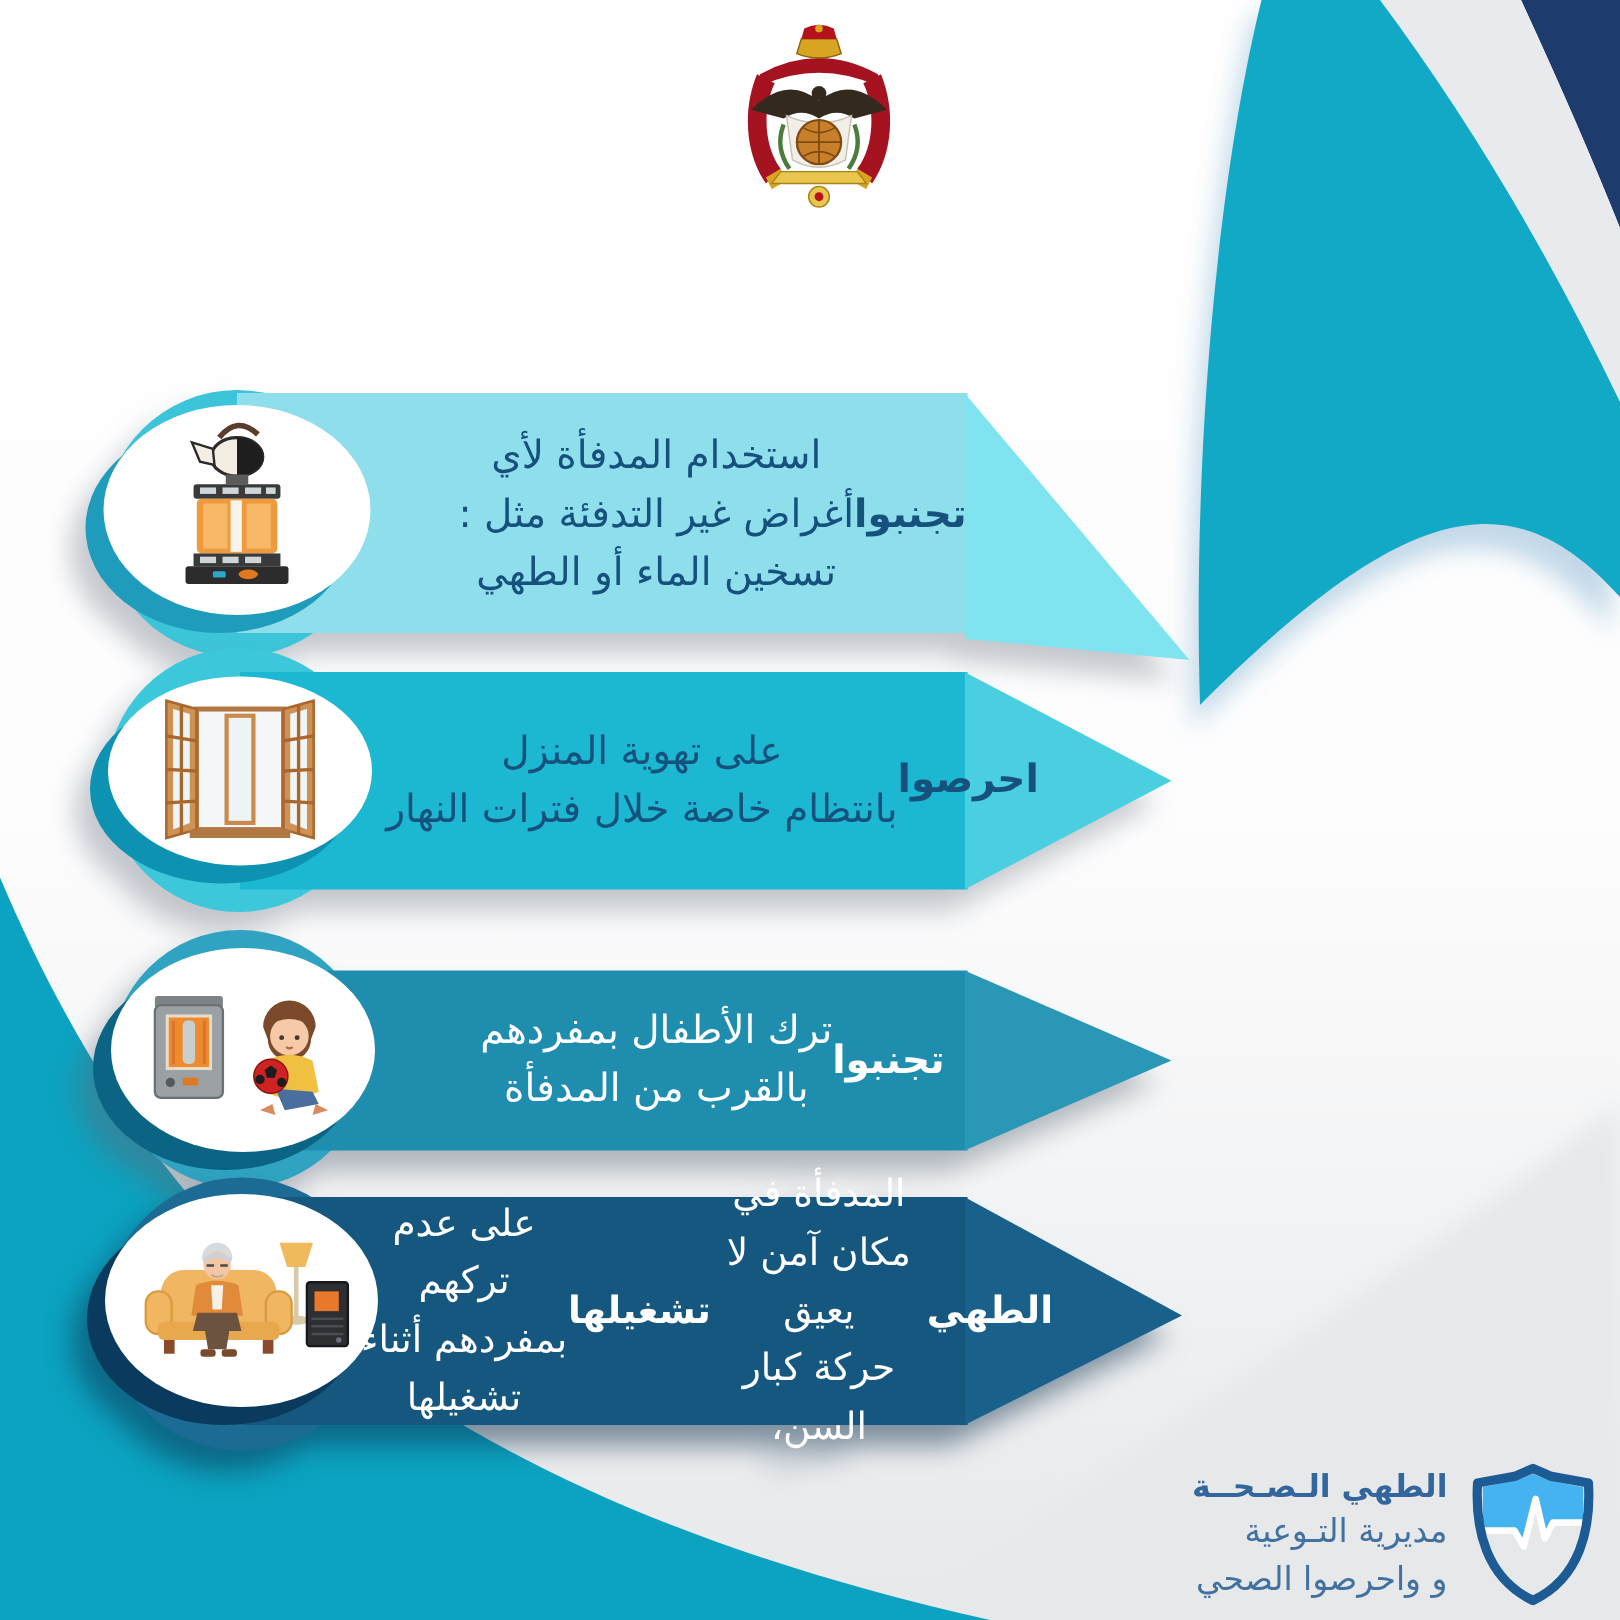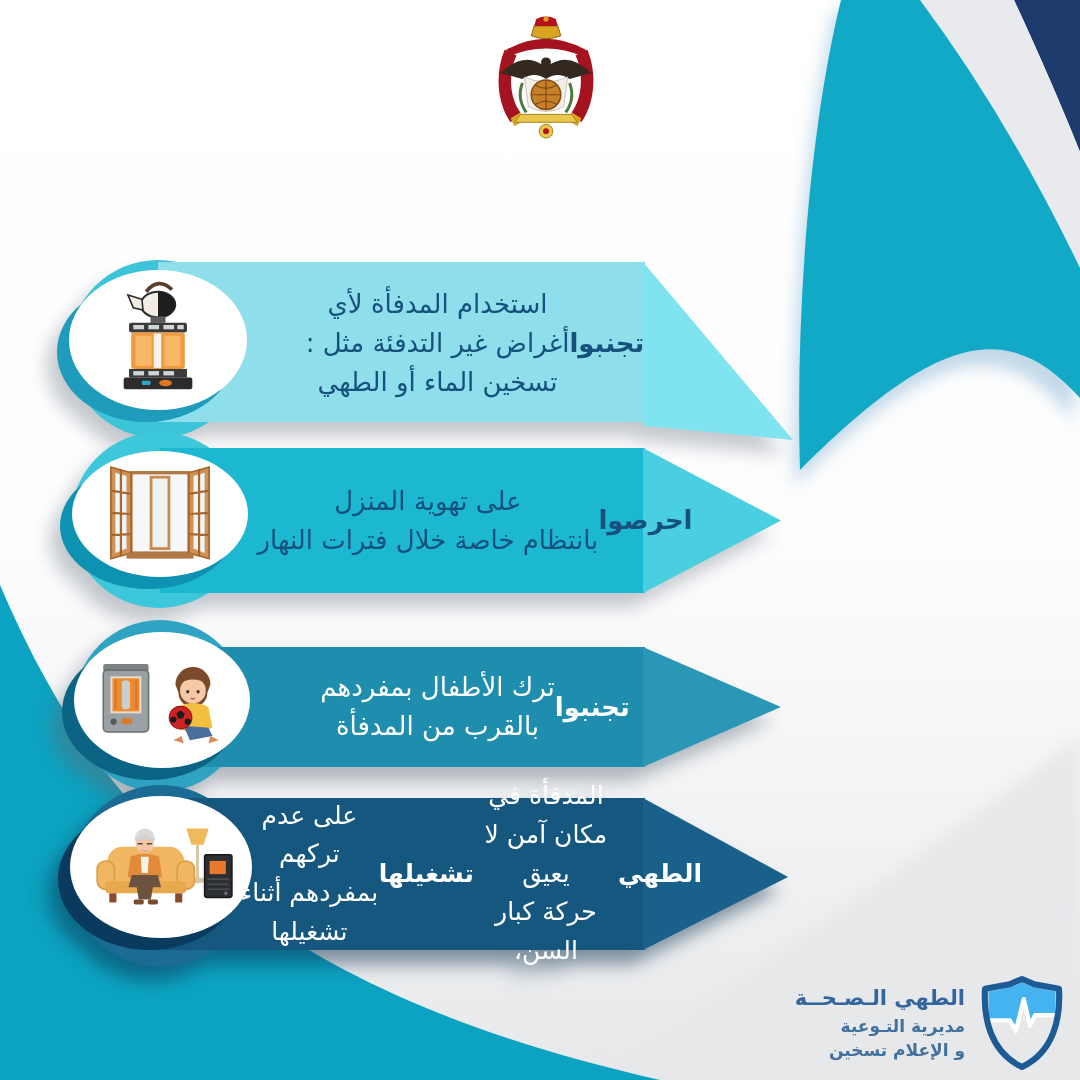--- a/index.html
+++ b/index.html
@@ -63,21 +63,21 @@
     background:#fefefe;z-index:8;filter:drop-shadow(0 14px 16px rgba(108,118,132,.45));
   }
   .circle-text{
     position:absolute;inset:26px;display:flex;align-items:center;justify-content:center;
     text-align:center;direction:rtl;font-size:30px;font-weight:bold;color:#1b4e7e;line-height:1.72;
   }
   
   .footer{position:absolute;right:14px;bottom:8px;z-index:6;display:flex;align-items:center;gap:13px;}
   .footer .ftext{text-align:right;direction:rtl;color:#41719f;line-height:1.45;}
   .footer .ftext .l1{font-size:21px;font-weight:bold;color:#32669c;}
-  .footer .ftext .l2,.footer .ftext .l3{font-size:17px;font-weight:700;}
+  .footer .ftext .l2,.footer .ftext .l3{font-size:22px;font-weight:400;}
   .shield{width:88px;height:98px;}
   strong{font-weight:bold;}
 </style>
 </head>
 <body>
 
 <div class="stage">
 
   <svg class="decor" viewBox="0 0 1080 1080" aria-hidden="true">
     <defs>
@@ -230,21 +230,21 @@
       </svg>
     </div>
     <div class="banner-text"><strong>الطهي</strong> المدفأة في مكان آمن لا يعيق<br>حركة كبار السن، <strong>تشغيلها</strong> على عدم<br>تركهم بمفردهم أثناء تشغيلها</div>
   </div>
 
 
   <div class="footer">
     <div class="ftext">
       <div class="l1">الطهي الـصـحــة</div>
       <div class="l2">مديرية التـوعية</div>
-      <div class="l3">و الإعلام تسخين</div>
+      <div class="l3">و واحرصوا الصحي</div>
     </div>
     <svg class="shield" viewBox="0 0 100 110">
       <path d="M12,19 C30,16 42,13 50,9 C58,13 70,16 88,19 L88,46 L65,46 L59,58 L52,28 L43,64 L36,52 L12,52 Z" fill="#45b3ef"></path>
       <polyline points="12,52 36,52 43,64 52,28 59,58 65,46 88,46" fill="none" stroke="#ffffff" stroke-width="5" stroke-linejoin="round" stroke-linecap="round"></polyline>
       <path d="M50,5 L64,11 L92,16 C94,50 86,88 50,105 C14,88 6,50 8,16 L36,11 Z" fill="none" stroke="#1d5b94" stroke-width="7" stroke-linejoin="round"></path>
     </svg>
   </div>
 
 </div>
 

